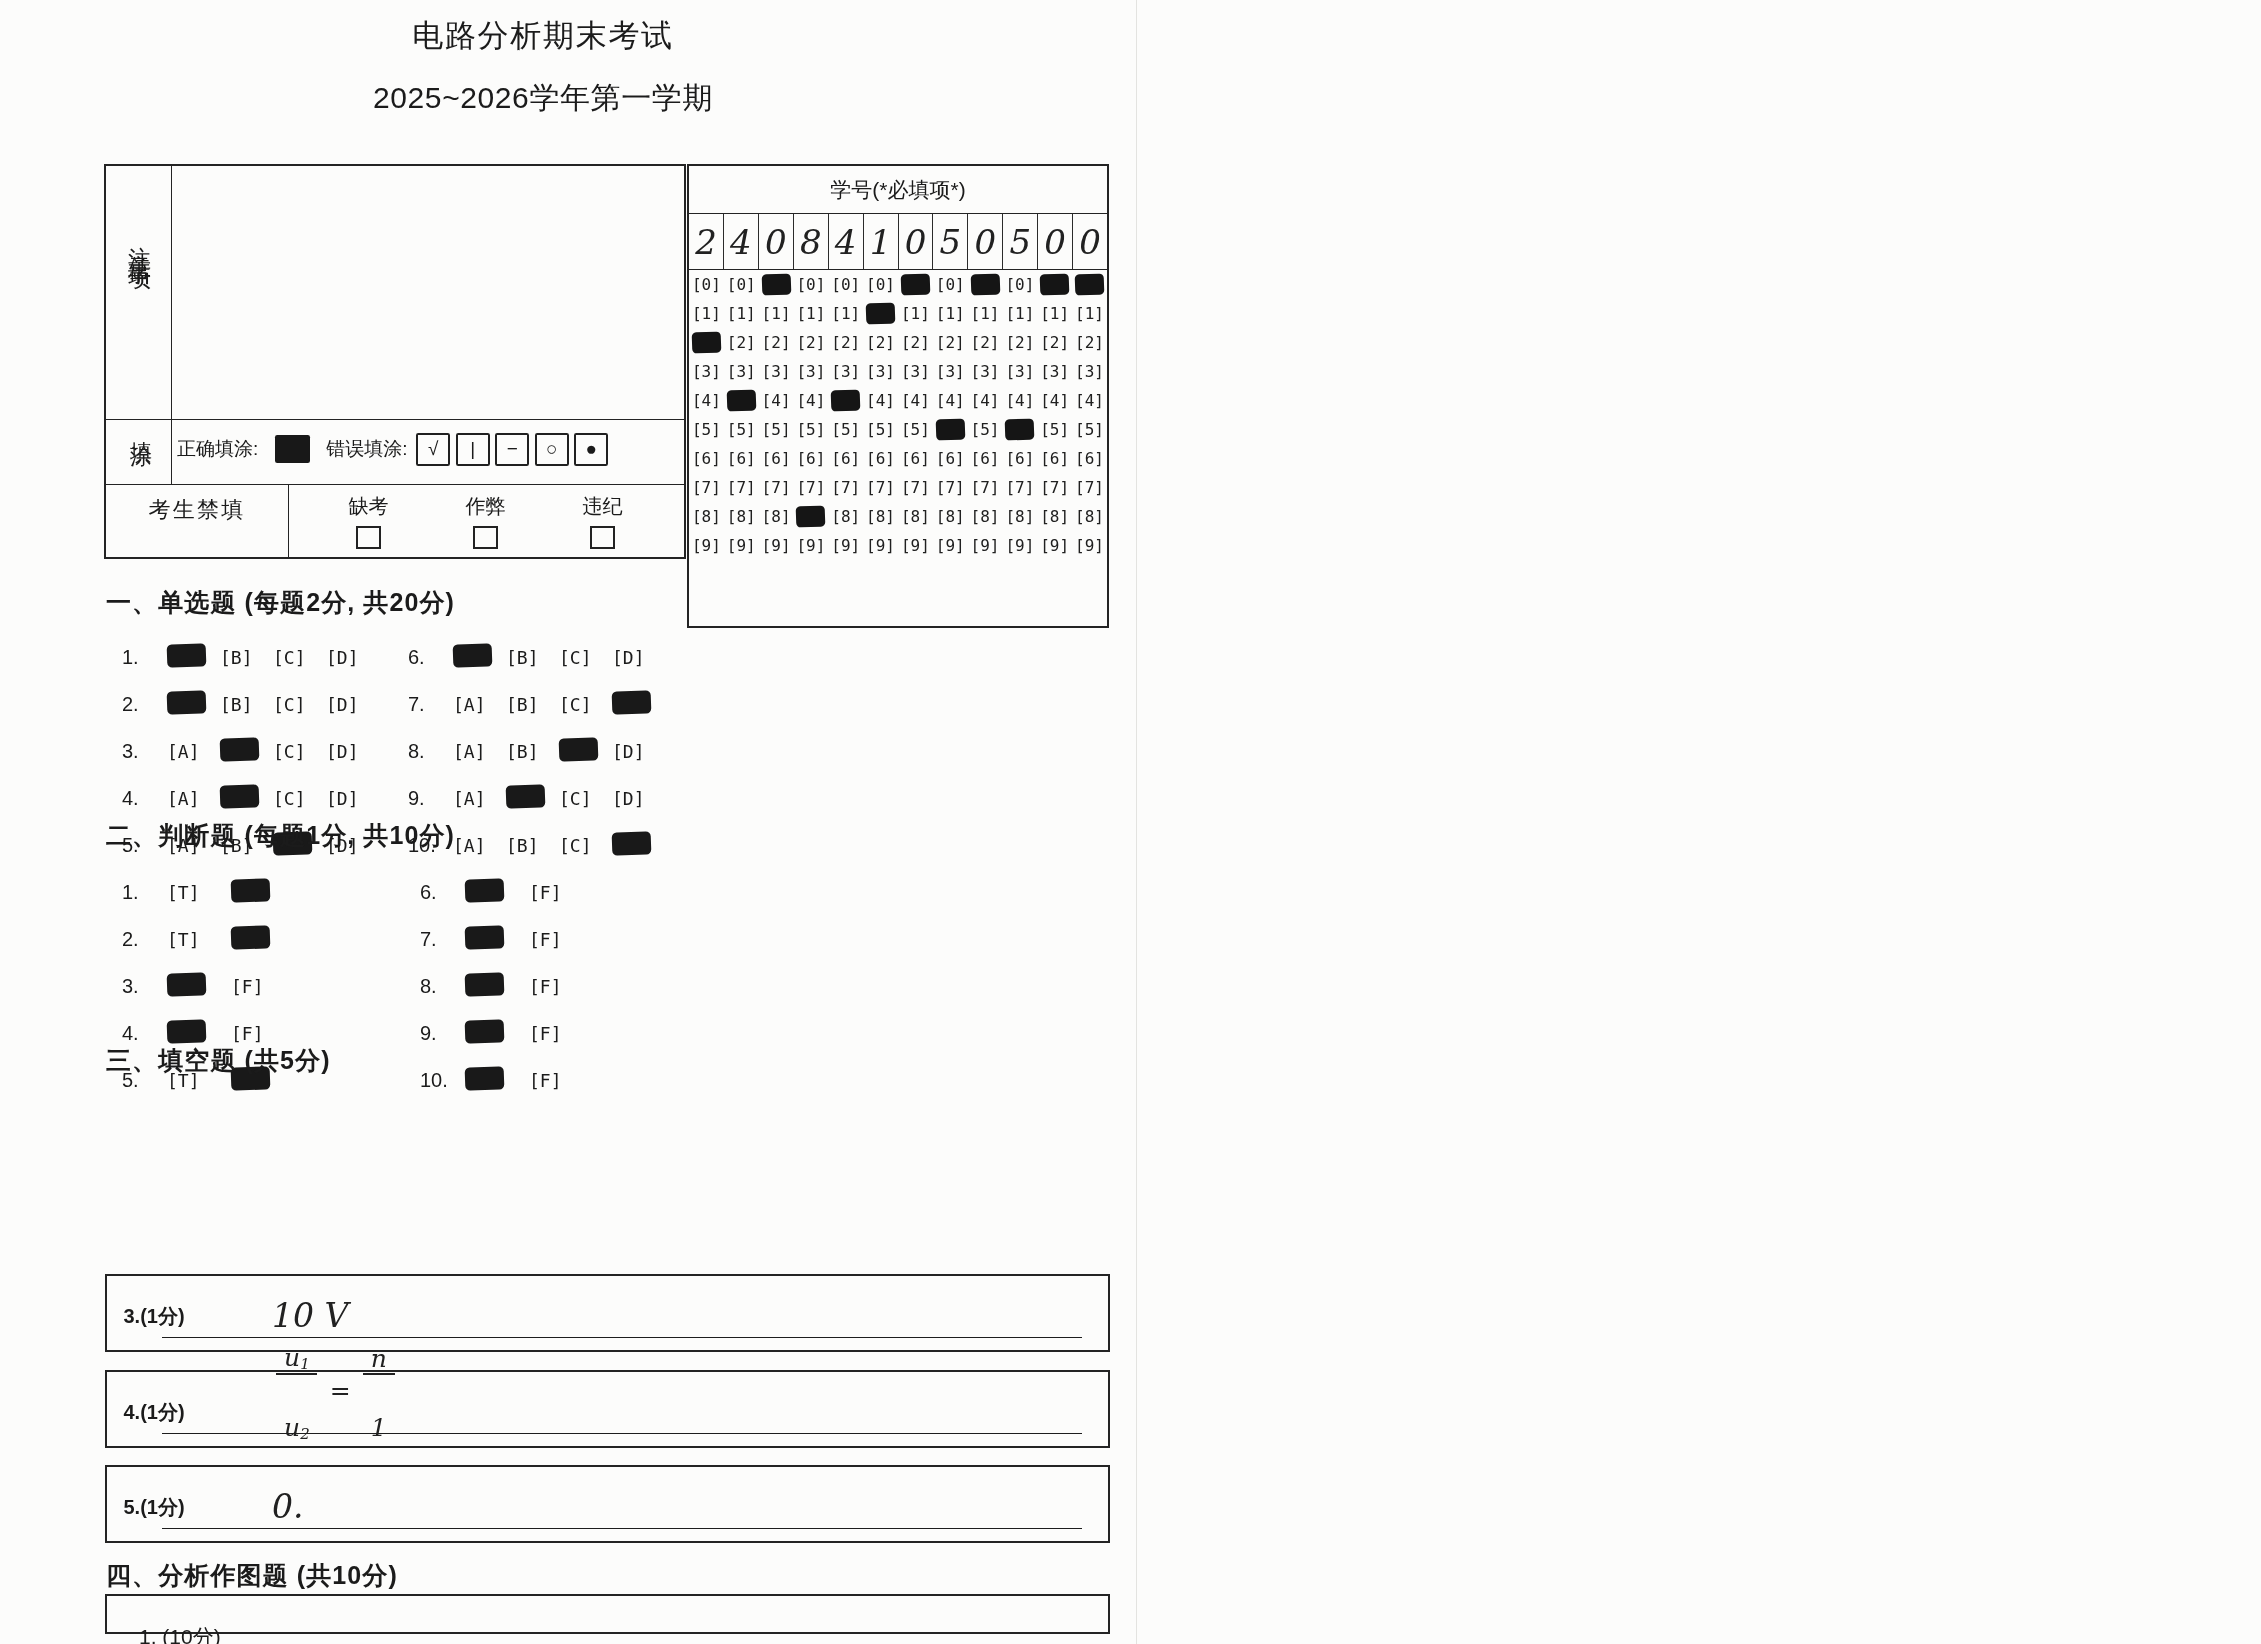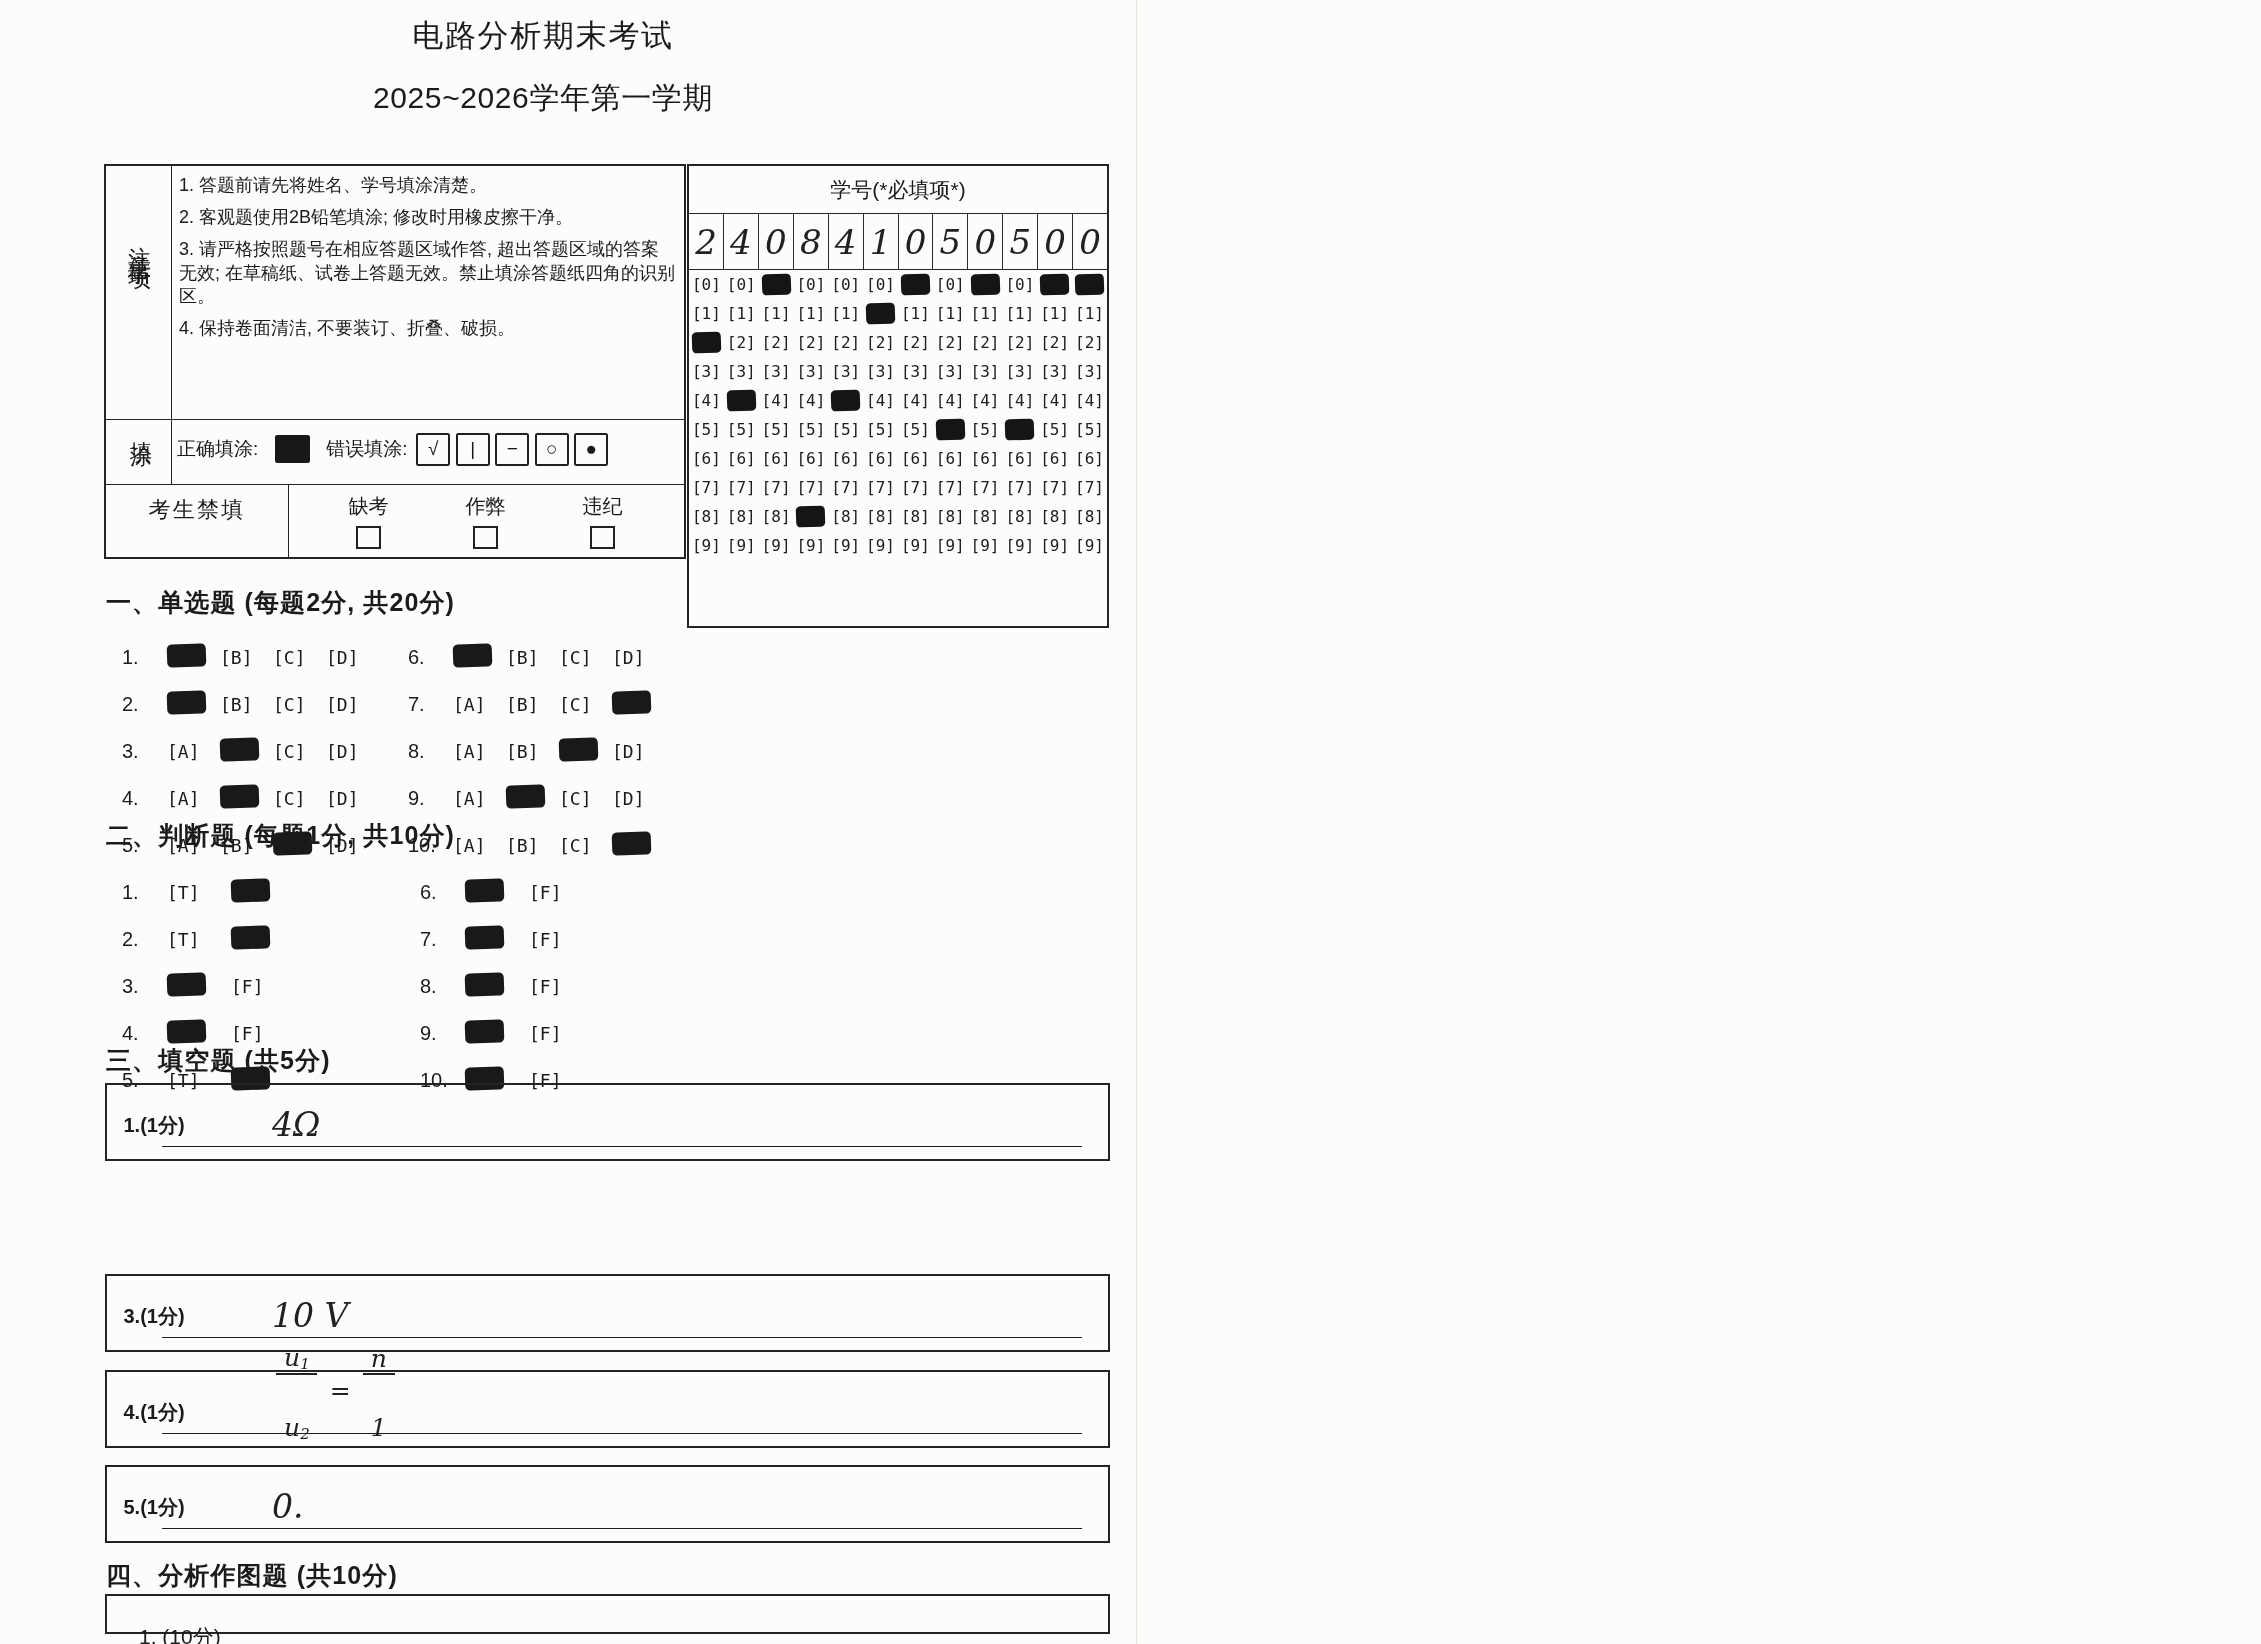--- a/index.html
+++ b/index.html
@@ -99,26 +99,20 @@
     <div class="abs title">电路分析期末考试</div>
     <div class="abs subtitle">2025~2026学年第一学期</div>
 
     <div class="abs notice-box">
       <div class="abs nb-h1"></div>
       <div class="abs nb-h2"></div>
       <div class="abs nb-v1"></div>
       <div class="abs nb-v2"></div>
       <div class="abs nb-v3"></div>
       <div class="abs vtext notice-label">注意事项</div>
-      <div class="abs notice-items">
-          <div class="notice-item">1.  答题前请先将姓名、学号填涂清楚。</div>
-          <div class="notice-item">2.  客观题使用2B铅笔填涂; 修改时用橡皮擦干净。</div>
-          <div class="notice-item">3.  请严格按照题号在相应答题区域作答, 超出答题区域的答案无效; 在草稿纸、试卷上答题无效。禁止填涂答题纸四角的识别区。</div>
-          <div class="notice-item">4.  保持卷面清洁, 不要装订、折叠、破损。</div>
-        </div>
       <div class="abs vtext fill-label">填涂</div>
       <div class="abs fill-content">
         <span>正确填涂:</span>
         <span class="sample-filled"></span>
         <span>错误填涂:</span>
         <span style="display:flex;">
             <span class="sample-box">√</span>
             <span class="sample-box">|</span>
             <span class="sample-box">−</span>
             <span class="sample-box">○</span>
@@ -476,25 +470,20 @@
           <span class="opt">[F]</span>
         </div>
         <div class="qrow">
           <span class="qno">10.</span>
           <span class="opt"><span class="blob"></span></span>
           <span class="opt">[F]</span>
         </div>
       </div>
 
     <div class="abs sec-h s3h">三、填空题 (共5分)</div>
-    <div class="abs blank bk1">
-      <span class="blabel">1.(1分)</span>
-      <span class="bans hw eq">4Ω</span>
-      <span class="bline"></span>
-    </div>
     <div class="abs blank bk3">
       <span class="blabel">3.(1分)</span>
       <span class="bans hw eq">10 V</span>
       <span class="bline"></span>
     </div>
     <div class="abs blank bk4">
       <span class="blabel">4.(1分)</span>
       <span class="bans hw eq"><span class="frac">
             <span class="fnum">u<sub>1</sub></span>
             <span class="fden">u<sub>2</sub></span>

